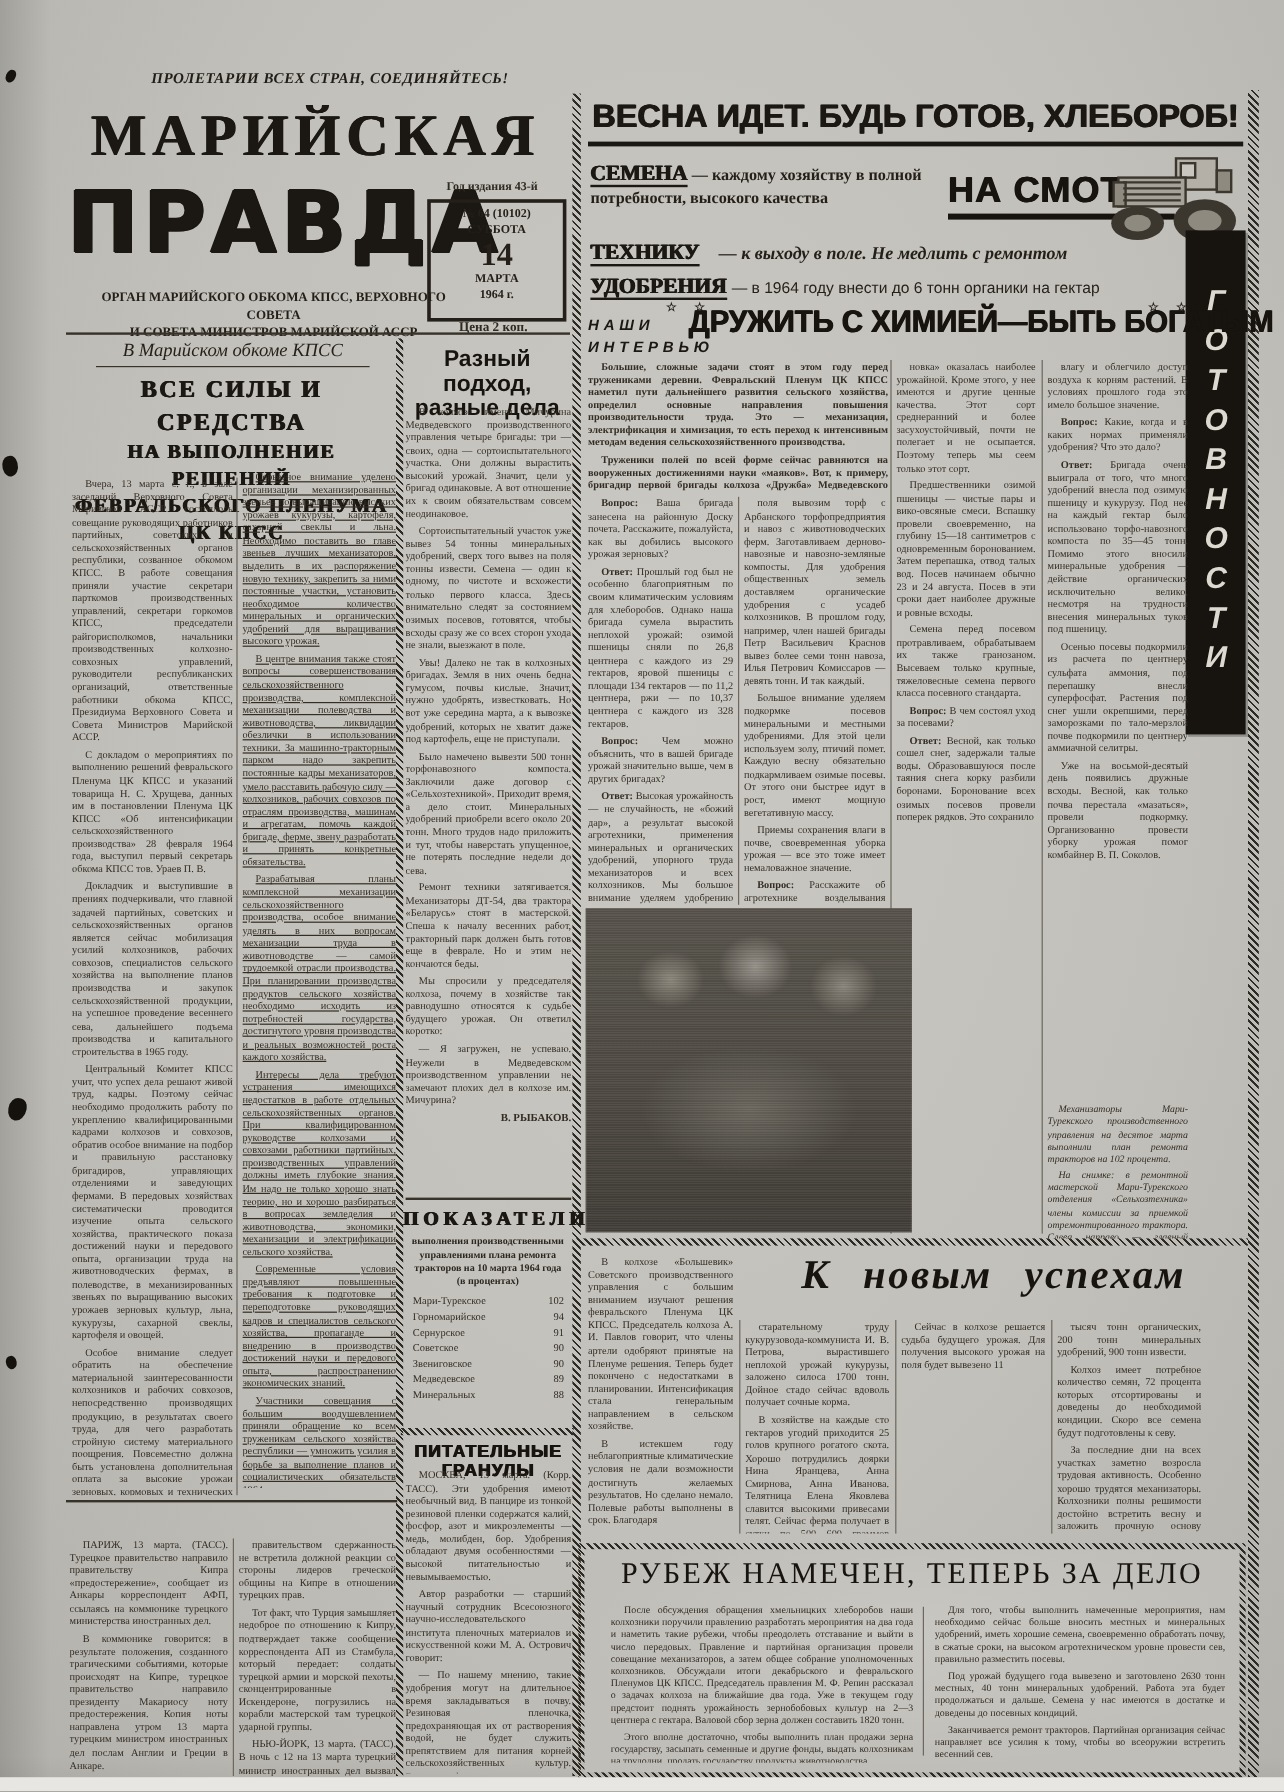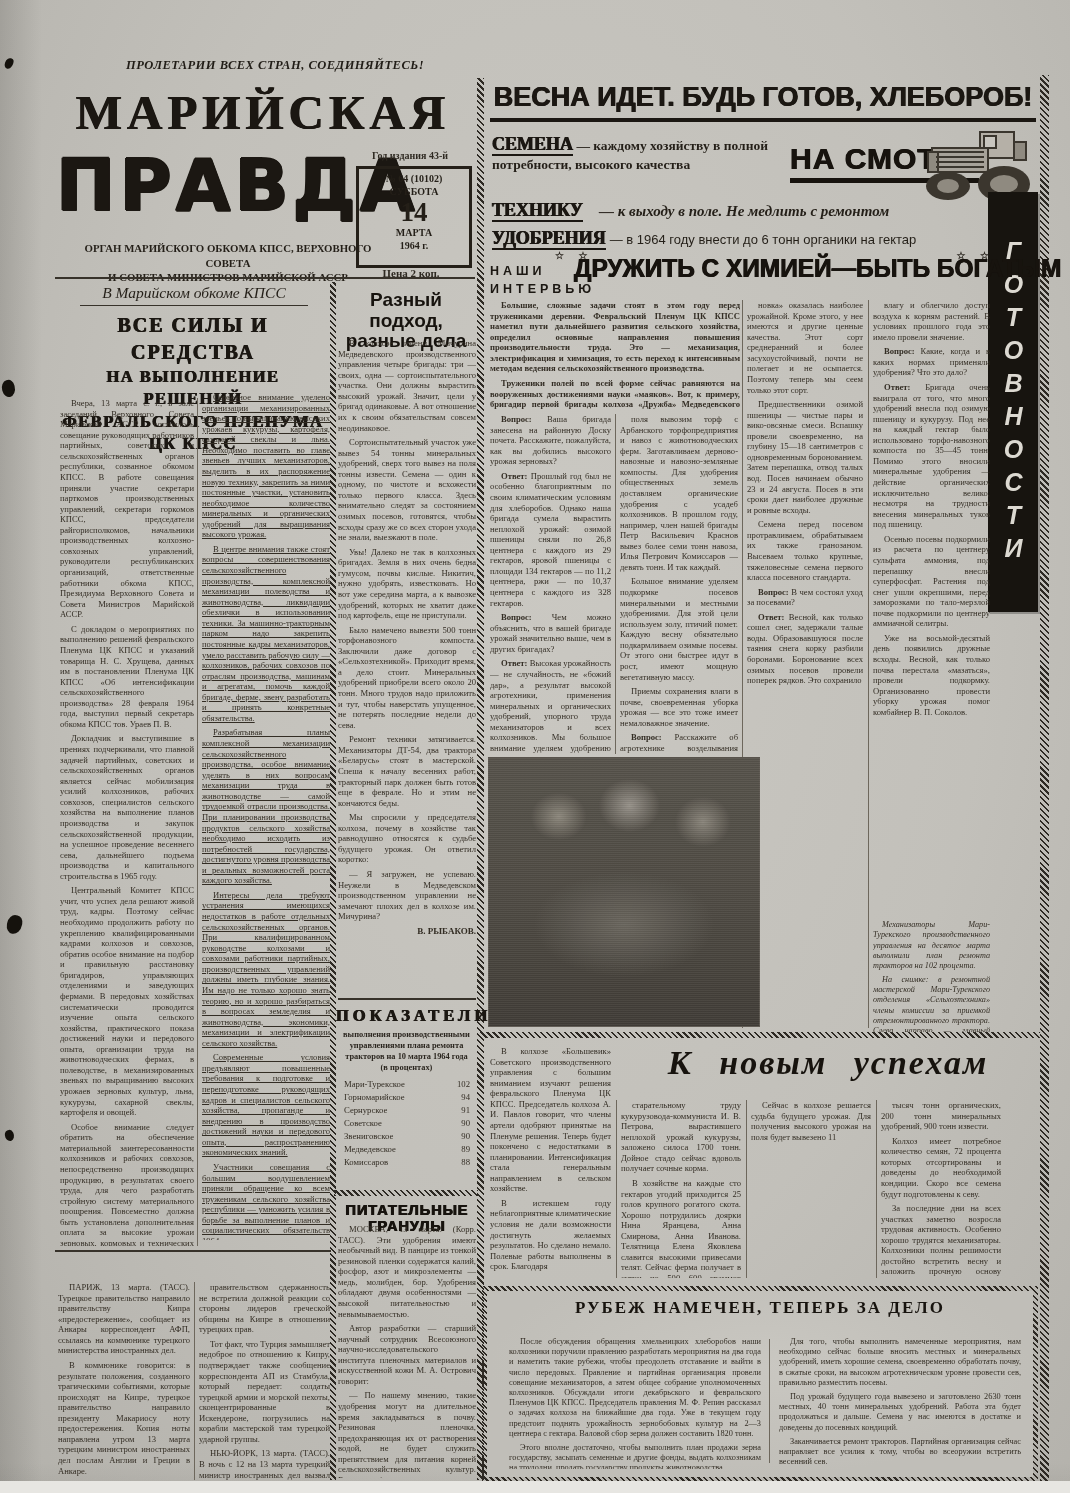--- a/index.html
+++ b/index.html
@@ -33,21 +33,21 @@
   
   .banner-h{font-family:"Liberation Sans",sans-serif;font-weight:bold;font-size:27px;white-space:nowrap;
             color:#1b1712;border-bottom:4px solid #1b1712;padding-bottom:5px;text-align:center;}
   .term{font-family:"Liberation Serif",serif;font-weight:bold;font-size:18px;border-bottom:2px solid #1b1712;color:#1b1712;}
   .slog-line{color:#241f18;}
   .smotr{font-family:"Liberation Sans",sans-serif;font-weight:bold;font-size:30px;color:#17130e;
          border-bottom:5px solid #17130e;padding-bottom:2px;letter-spacing:1px;white-space:nowrap;}
   .vbanner{background:#17140f;display:flex;align-items:center;justify-content:center;box-shadow:2px 2px 0 rgba(0,0,0,.25);}
   .vbanner span{writing-mode:vertical-rl;text-orientation:upright;font-family:"Liberation Sans",sans-serif;
          font-weight:bold;font-style:italic;font-size:25px;letter-spacing:5px;color:#dcd9d1;}
-  .int-label{font-family:"Liberation Sans",sans-serif;font-weight:bold;font-size:12.5px;letter-spacing:4px;color:#1b1712;line-height:1.45;}
+  .int-label{font-family:"Liberation Sans",sans-serif;font-weight:bold;font-size:12.5px;letter-spacing:4px;color:#1b1712;line-height:1.45;font-style:italic;}
   .int-headline{font-family:"Liberation Sans",sans-serif;font-weight:bold;font-size:26px;white-space:nowrap;color:#17130e;transform:scaleX(.94);transform-origin:left;}
   
   .kicker{font-style:italic;font-size:15.5px;color:#241f18;}
   .oh1{font-size:20px;font-weight:bold;letter-spacing:2px;color:#1b1712;}
   .oh2{font-size:16.5px;font-weight:bold;letter-spacing:1.5px;color:#1b1712;}
   .razny-h{font-family:"Liberation Sans",sans-serif;font-weight:bold;font-size:19px;line-height:1.08;color:#17130e;}
   .pok-title{font-size:16.5px;font-weight:bold;letter-spacing:4px;color:#1b1712;}
   .pok-sub{font-size:8.4px;font-weight:bold;line-height:1.3;color:#2c2720;}
   .prow{display:flex;justify-content:space-between;font-size:8.7px;line-height:1.5;color:#332d24;}
   .gran-title{font-family:"Liberation Sans",sans-serif;font-weight:bold;font-size:14.5px;letter-spacing:1px;color:#17130e;}
@@ -61,21 +61,21 @@
       radial-gradient(ellipse 120px 70px at 50% 62%, #6a665e 0%, rgba(70,66,60,0) 75%),
       linear-gradient(180deg,#57534b 0%, #4e4a43 55%, #413d37 100%);
       box-shadow:0 0 0 1px #6d6densa}
   .photo{box-shadow:0 0 0 1px #5c574f inset;}
   .photo::after{content:"";position:absolute;inset:0;
       background:repeating-linear-gradient(0deg,rgba(255,255,255,.045) 0 1px,rgba(0,0,0,.045) 1px 2px);}
   .cap{font-style:italic;font-size:8.2px;line-height:1.26;text-align:justify;color:#332d24;}
   .cap p{margin:0 0 3px;text-indent:9px;}
   .usp-h{font-size:34px;font-weight:bold;font-style:italic;letter-spacing:2px;word-spacing:16px;color:#17130e;white-space:nowrap;}
   .rub-box-in{position:absolute;inset:5px;background:radial-gradient(ellipse at 50% 40%, #c9c7c1 0%, #c0beb8 70%);}
-  .rub-h{font-size:17px;font-weight:bold;letter-spacing:2px;color:#17130e;white-space:nowrap;}
+  .rub-h{font-size:25px;font-weight:normal;letter-spacing:2px;color:#17130e;white-space:nowrap;}
   .mark{position:absolute;background:#15120d;border-radius:50% 40% 55% 45%;}
   .star{font-size:10px;color:#2c2720;letter-spacing:6px;font-weight:bold;}
   .botstrip{background:#e7e6e2;}
 </style>
 </head>
 <body>
 
 <div id="page">
 
   <div class="mark" style="left:5px;top:58px;width:8px;height:11px;transform:rotate(20deg);"></div>
@@ -173,21 +173,21 @@
     <p>Участники совещания с большим воодушевлением приняли обращение ко всем труженикам сельского хозяйства республики — умножить усилия в борьбе за выполнение планов и социалистических обязательств 1964 года.</p>
   </div>
 
   <div class="abs razny-h ctr" style="left:336px;top:290px;width:140px;">
     <div>Разный подход,</div>
     <div>разные дела</div>
   </div>
   <div class="col" style="left:338px;top:338px;width:138px;height:650px;">
     <p>В колхозе имени Мичурина Медведевского производственного управления четыре бригады: три — своих, одна — сортоиспытательного участка. Они должны вырастить высокий урожай. Значит, цели у бригад одинаковые. А вот отношение их к своим обязательствам совсем неодинаковое.</p>
     <p>Сортоиспытательный участок уже вывез 54 тонны минеральных удобрений, сверх того вывез на поля тонны извести. Семена — один к одному, по чистоте и всхожести только первого класса. Здесь внимательно следят за состоянием озимых посевов, готовятся, чтобы всходы сразу же со всех сторон ухода не знали, выезжают в поле.</p>
-    <p>Увы! Далеко не так в колхозных бригадах. Земля в них очень бедна гумусом, почвы кислые. Никитич, нужно удобрять, известковать. Но вот уже середина марта, а к вывозке удобрений, которых не хватит даже под картофель, еще не приступали.</p>
+    <p>Увы! Далеко не так в колхозных бригадах. Земля в них очень бедна гумусом, почвы кислые. Значит, нужно удобрять, известковать. Но вот уже середина марта, а к вывозке удобрений, которых не хватит даже под картофель, еще не приступали.</p>
     <p>Было намечено вывезти 500 тонн торфонавозного компоста. Заключили даже договор с «Сельхозтехникой». Приходит время, а дело стоит. Минеральных удобрений приобрели всего около 20 тонн. Много трудов надо приложить и тут, чтобы наверстать упущенное, не потерять последние недели до сева.</p>
     <p>Ремонт техники затягивается. Механизаторы ДТ-54, два трактора «Беларусь» стоят в мастерской. Спеша к началу весенних работ, тракторный парк должен быть готов еще в феврале. Но и этим не кончаются беды.</p>
     <p>Мы спросили у председателя колхоза, почему в хозяйстве так равнодушно относятся к судьбе будущего урожая. Он ответил коротко:</p>
     <p>— Я загружен, не успеваю. Неужели в Медведевском производственном управлении не замечают плохих дел в колхозе им. Мичурина?</p>
     <span class="sig">В. РЫБАКОВ.</span>
   </div>
   <div class="abs rule" style="left:338px;top:998px;width:138px;height:2px;"></div>
   <div class="abs pok-title fat ctr" style="left:336px;top:1006px;width:140px;">ПОКАЗАТЕЛИ</div>
   <div class="abs pok-sub ctr" style="left:337px;top:1030px;width:139px;">выполнения производственными управлениями плана ремонта тракторов на 10 марта 1964 года</div>
   <div class="abs pok-sub ctr" style="left:337px;top:1063px;width:139px;">(в процентах)</div>
@@ -210,21 +210,21 @@
       </div>
     <div class="prow">
         <span>Звениговское</span>
         <span>90</span>
       </div>
     <div class="prow">
         <span>Медведевское</span>
         <span>89</span>
       </div>
     <div class="prow">
-        <span>Комиссаров</span>
+        <span>Минеральных</span>
         <span>88</span>
       </div>
   </div>
   <div class="abs hatch" style="left:334px;top:1190px;width:144px;height:6px;"></div>
   <div class="abs gran-title fat ctr" style="left:336px;top:1202px;width:142px;">ПИТАТЕЛЬНЫЕ ГРАНУЛЫ</div>
   <div class="col" style="left:338px;top:1224px;width:138px;height:254px;">
     <p>МОСКВА, 13 марта. (Корр. ТАСС). Эти удобрения имеют необычный вид. В панцире из тонкой резиновой пленки содержатся калий, фосфор, азот и микроэлементы — медь, молибден, бор. Удобрения обладают двумя особенностями — высокой питательностью и невымываемостью.</p>
     <p>Автор разработки — старший научный сотрудник Всесоюзного научно-исследовательского института пленочных материалов и искусственной кожи М. А. Острович говорит:</p>
     <p>— По нашему мнению, такие удобрения могут на длительное время закладываться в почву. Резиновая пленочка, предохраняющая их от растворения водой, не будет служить препятствием для питания корней сельскохозяйственных культур. Выделяя ферменты, корни легко растворяют резину и впитывают питательные вещества.</p>
 
@@ -271,21 +271,21 @@
   <div class="vrule" style="left:742px;top:300px;height:728px;"></div>
   <div class="col" style="left:747px;top:300px;width:116px;height:728px;">
     <p><b></b><span>новка» оказалась наиболее урожайной. Кроме этого, у нее имеются и другие ценные качества. Этот сорт среднеранний и более засухоустойчивый, почти не полегает и не осыпается. Поэтому теперь мы сеем только этот сорт.</span></p>
     <p><b></b><span>Предшественники озимой пшеницы — чистые пары и вико-овсяные смеси. Вспашку провели своевременно, на глубину 15—18 сантиметров с одновременным боронованием. Затем перепашка, отвод талых вод. Посев начинаем обычно 23 и 24 августа. Посев в эти сроки дает наиболее дружные и ровные всходы.</span></p>
     <p><b></b><span>Семена перед посевом протравливаем, обрабатываем их также гранозаном. Высеваем только крупные, тяжеловесные семена первого класса посевного стандарта.</span></p>
     <p><b>Вопрос:</b><span> В чем состоял уход за посевами?</span></p>
     <p><b>Ответ:</b><span> Весной, как только сошел снег, задержали талые воды. Образовавшуюся после таяния снега корку разбили боронами. Боронование всех озимых посевов провели поперек рядков. Это сохранило</span></p>
   </div>
   <div class="vrule" style="left:868px;top:300px;height:728px;"></div>
   <div class="col" style="left:873px;top:300px;width:117px;height:616px;">
-    <p><b></b><span>влагу и облегчило доступ воздуха к корням растений. В условиях прошлого года это имело провели значение.</span></p>
+    <p><b></b><span>влагу и облегчило доступ воздуха к корням растений. В условиях прошлого года это имело большое значение.</span></p>
     <p><b>Вопрос:</b><span> Какие, когда и в каких нормах применяли удобрения? Что это дало?</span></p>
     <p><b>Ответ:</b><span> Бригада очень выиграла от того, что много удобрений внесла под озимую пшеницу и кукурузу. Под нее на каждый гектар было использовано торфо-навозного компоста по 35—45 тонн. Помимо этого вносили минеральные удобрения — действие органических исключительно велико, несмотря на трудности внесения минеральных туков под пшеницу.</span></p>
     <p><b></b><span>Осенью посевы подкормили из расчета по центнеру сульфата аммония, под перепашку внесли суперфосфат. Растения под снег ушли окрепшими, перед заморозками по тало-мерзлой почве подкормили по центнеру аммиачной селитры.</span></p>
     <p><b></b><span>Уже на восьмой-десятый день появились дружные всходы. Весной, как только почва перестала «мазаться», провели подкормку. Организованно провести уборку урожая помог комбайнер В. П. Соколов.</span></p>
   </div>
 
   <div class="abs photo" style="left:488px;top:757px;width:272px;height:270px;"></div>
   <div class="abs cap" style="left:873px;top:920px;width:117px;height:112px;overflow:hidden;">
     <p>Механизаторы Мари-Турекского производственного управления на десятое марта выполнили план ремонта тракторов на 102 процента.</p>
     <p>На снимке: в ремонтной мастерской Мари-Турекского отделения «Сельхозтехника» члены комиссии за приемкой отремонтированного трактора. Слева направо — главный инженер П. В. ХАЛТУРИН, заведующий мастерской В. С. БАХТИН, контролер инженер-механик А. В. ТРУШКОВ.</p>

